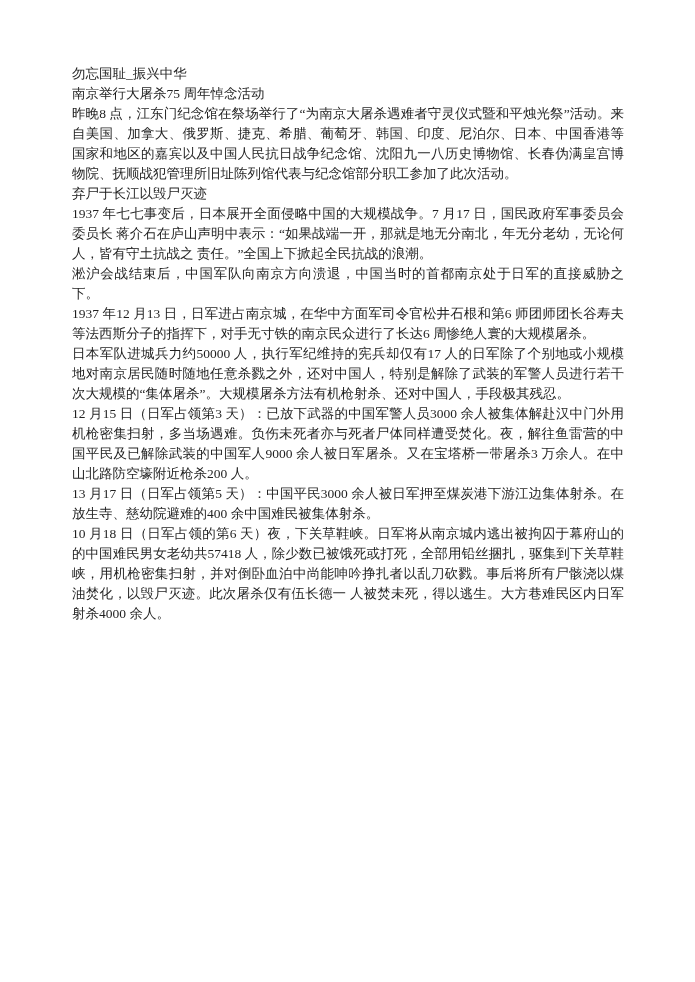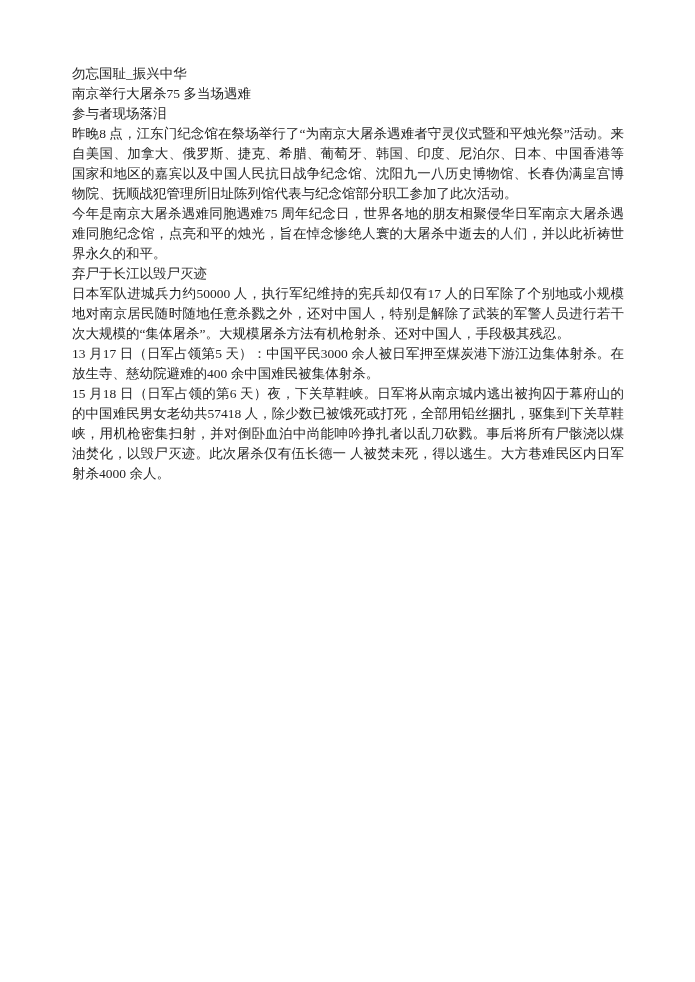--- a/index.html
+++ b/index.html
@@ -31,22 +31,24 @@
     padding: 0;
     word-break: break-word;
   }
 </style>
 </head>
 <body>
 
 <div class="page">
   <div class="content">
     <p>勿忘国耻_振兴中华</p>
-    <p>南京举行大屠杀75 多当场遇难</p>
-    <p>参与者现场落泪</p>
+    <p>南京举行大屠杀75 周年悼念活动</p>
     <p>昨晚8 点，江东门纪念馆在祭场举行了“为南京大屠杀遇难者守灵仪式暨和平烛光祭”活动。来自美国、加拿大、俄罗斯、捷克、希腊、葡萄牙、韩国、印度、尼泊尔、日本、中国香港等国家和地区的嘉宾以及中国人民抗日战争纪念馆、沈阳九一八历史博物馆、长春伪满皇宫博物院、抚顺战犯管理所旧址陈列馆代表与纪念馆部分职工参加了此次活动。</p>
-    <p>今年是南京大屠杀遇难同胞遇难75 周年纪念日，世界各地的朋友相聚侵华日军南京大屠杀遇难同胞纪念馆，点亮和平的烛光，旨在悼念惨绝人寰的大屠杀中逝去的人们，并以此祈祷世界永久的和平。</p>
     <p>弃尸于长江以毁尸灭迹</p>
+    <p>1937 年七七事变后，日本展开全面侵略中国的大规模战争。7 月17 日，国民政府军事委员会委员长 蒋介石在庐山声明中表示：“如果战端一开，那就是地无分南北，年无分老幼，无论何人，皆有守土抗战之 责任。”全国上下掀起全民抗战的浪潮。</p>
+    <p>淞沪会战结束后，中国军队向南京方向溃退，中国当时的首都南京处于日军的直接威胁之下。</p>
+    <p>1937 年12 月13 日，日军进占南京城，在华中方面军司令官松井石根和第6 师团师团长谷寿夫等法西斯分子的指挥下，对手无寸铁的南京民众进行了长达6 周惨绝人寰的大规模屠杀。</p>
     <p>日本军队进城兵力约50000 人，执行军纪维持的宪兵却仅有17 人的日军除了个别地或小规模地对南京居民随时随地任意杀戮之外，还对中国人，特别是解除了武装的军警人员进行若干次大规模的“集体屠杀”。大规模屠杀方法有机枪射杀、还对中国人，手段极其残忍。</p>
+    <p>12 月15 日（日军占领第3 天）：已放下武器的中国军警人员3000 余人被集体解赴汉中门外用机枪密集扫射，多当场遇难。负伤未死者亦与死者尸体同样遭受焚化。夜，解往鱼雷营的中国平民及已解除武装的中国军人9000 余人被日军屠杀。又在宝塔桥一带屠杀3 万余人。在中山北路防空壕附近枪杀200 人。</p>
     <p>13 月17 日（日军占领第5 天）：中国平民3000 余人被日军押至煤炭港下游江边集体射杀。在放生寺、慈幼院避难的400 余中国难民被集体射杀。</p>
-    <p>15 月18 日（日军占领的第6 天）夜，下关草鞋峡。日军将从南京城内逃出被拘囚于幕府山的的中国难民男女老幼共57418 人，除少数已被饿死或打死，全部用铅丝捆扎，驱集到下关草鞋峡，用机枪密集扫射，并对倒卧血泊中尚能呻吟挣扎者以乱刀砍戮。事后将所有尸骸浇以煤油焚化，以毁尸灭迹。此次屠杀仅有伍长德一 人被焚未死，得以逃生。大方巷难民区内日军射杀4000 余人。</p>
+    <p>10 月18 日（日军占领的第6 天）夜，下关草鞋峡。日军将从南京城内逃出被拘囚于幕府山的的中国难民男女老幼共57418 人，除少数已被饿死或打死，全部用铅丝捆扎，驱集到下关草鞋峡，用机枪密集扫射，并对倒卧血泊中尚能呻吟挣扎者以乱刀砍戮。事后将所有尸骸浇以煤油焚化，以毁尸灭迹。此次屠杀仅有伍长德一 人被焚未死，得以逃生。大方巷难民区内日军射杀4000 余人。</p>
   </div>
 </div>
 
 </body></html>

